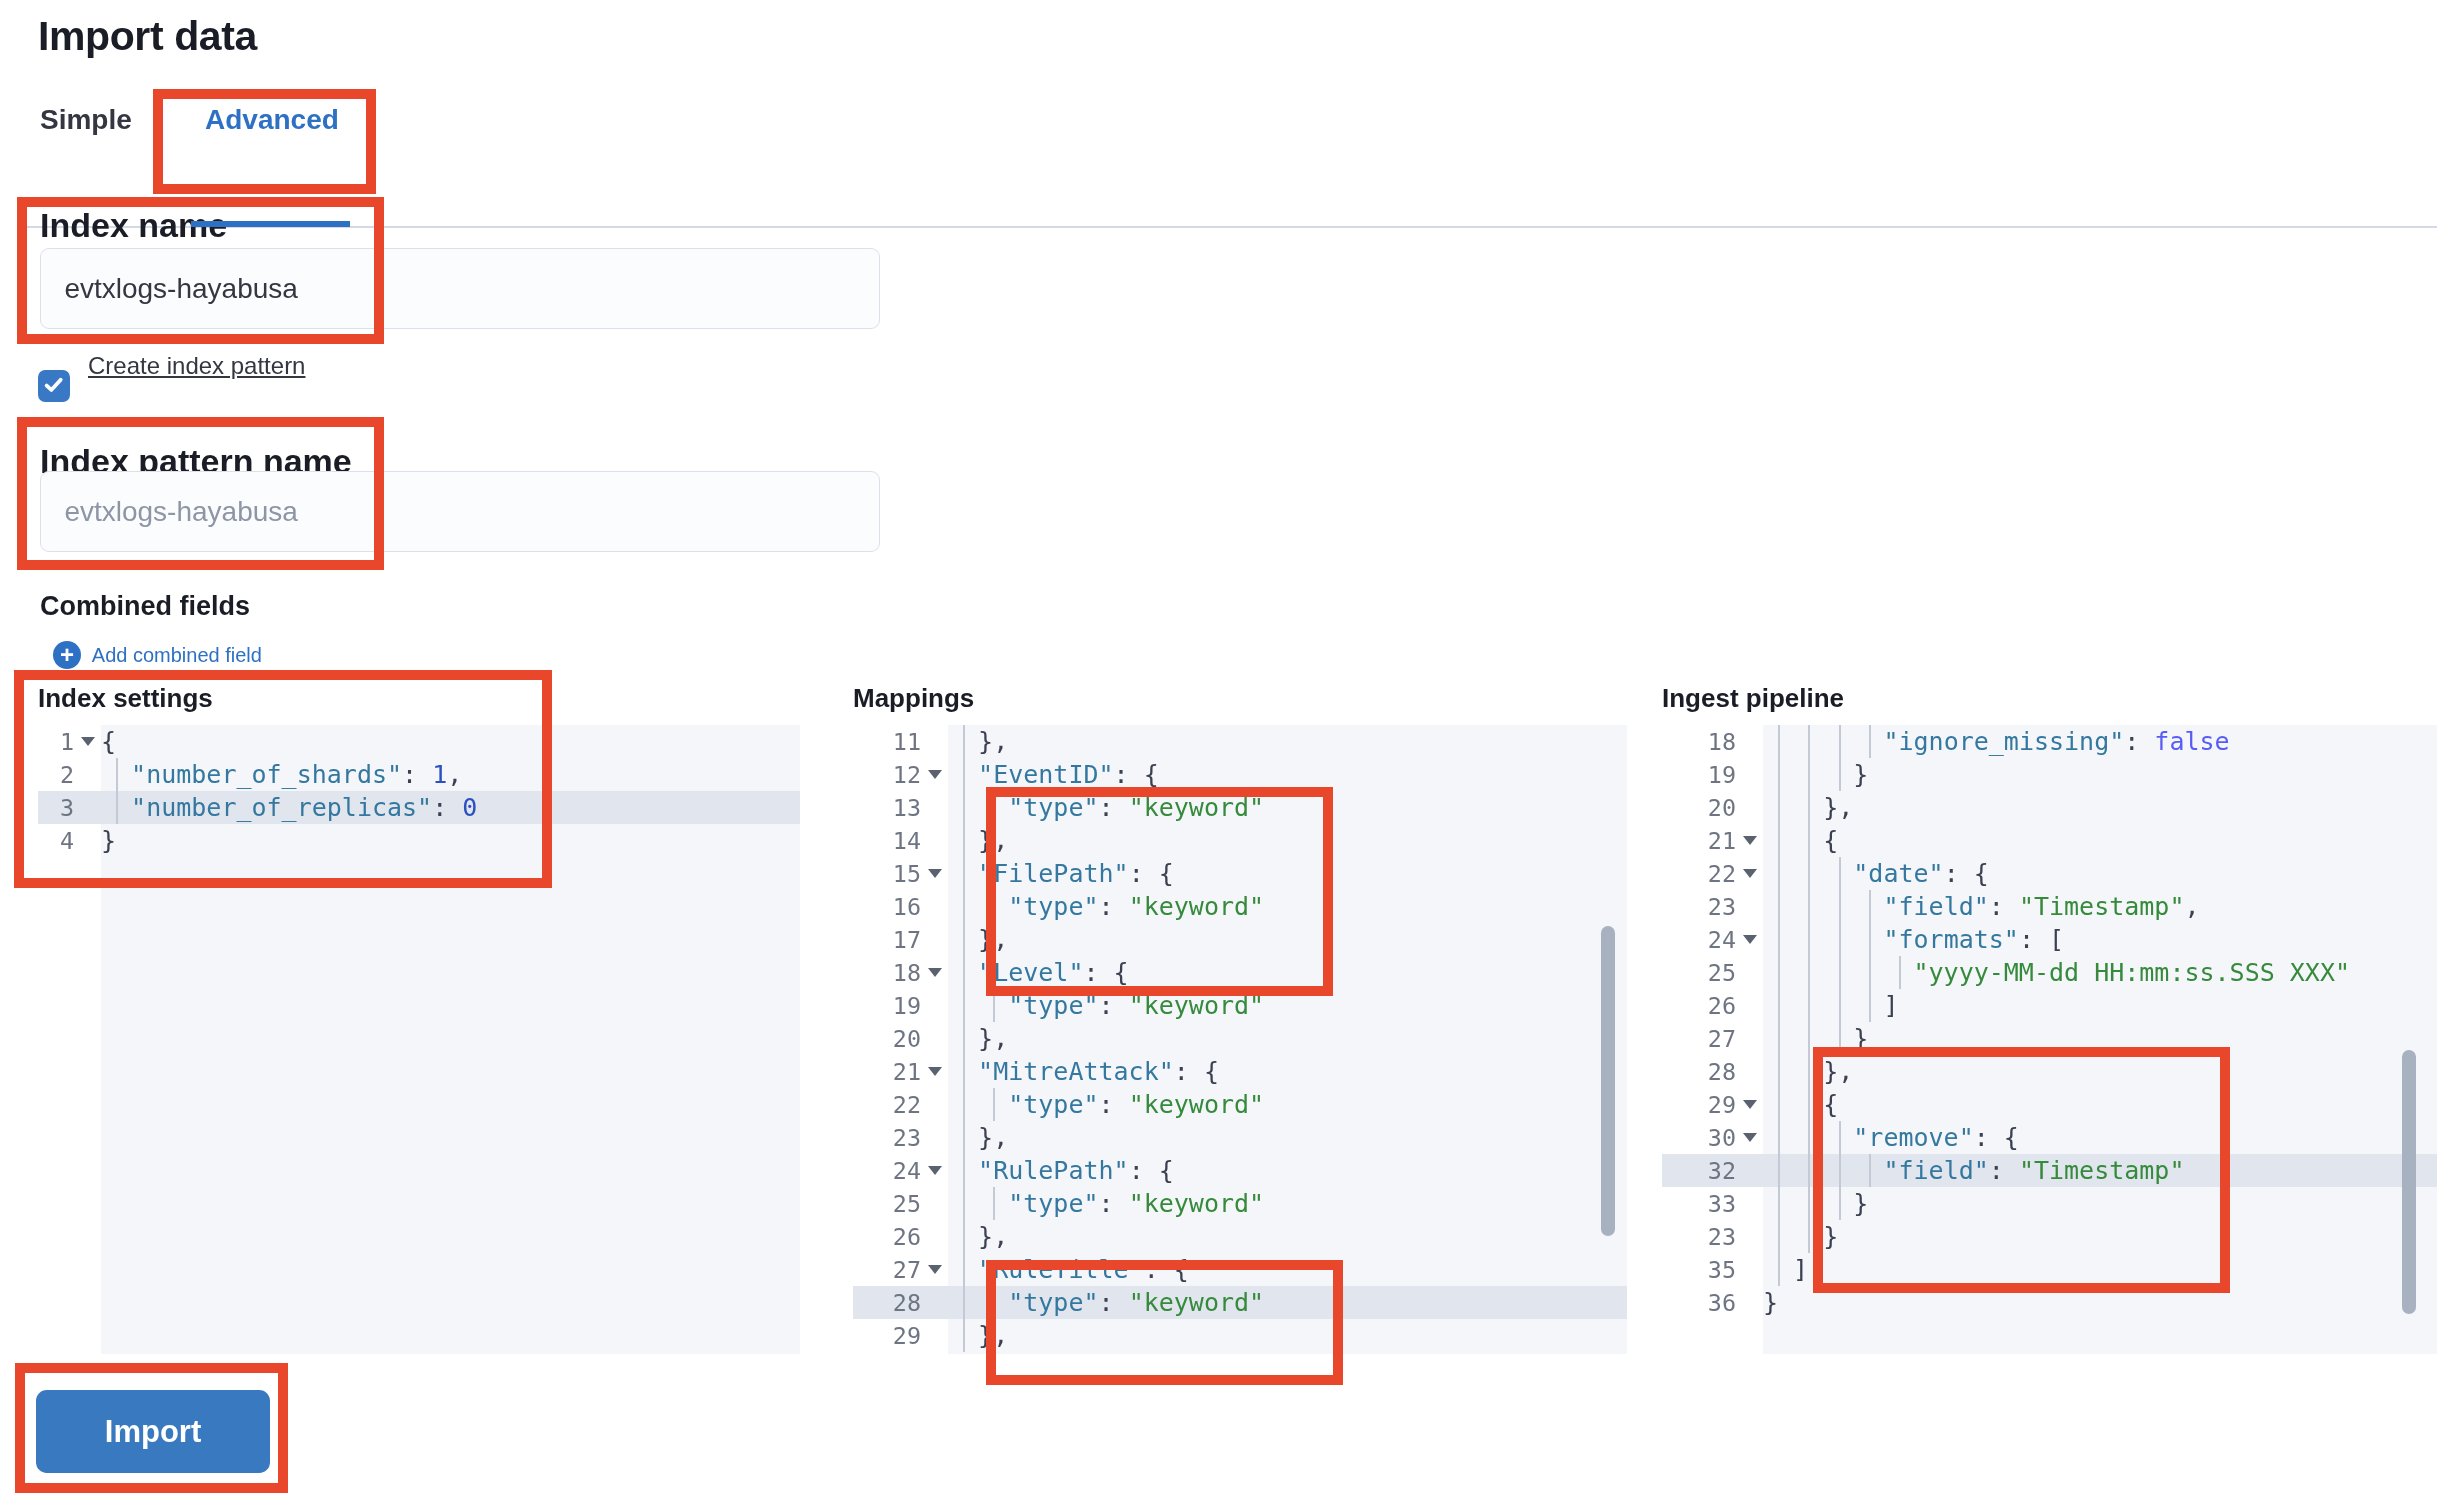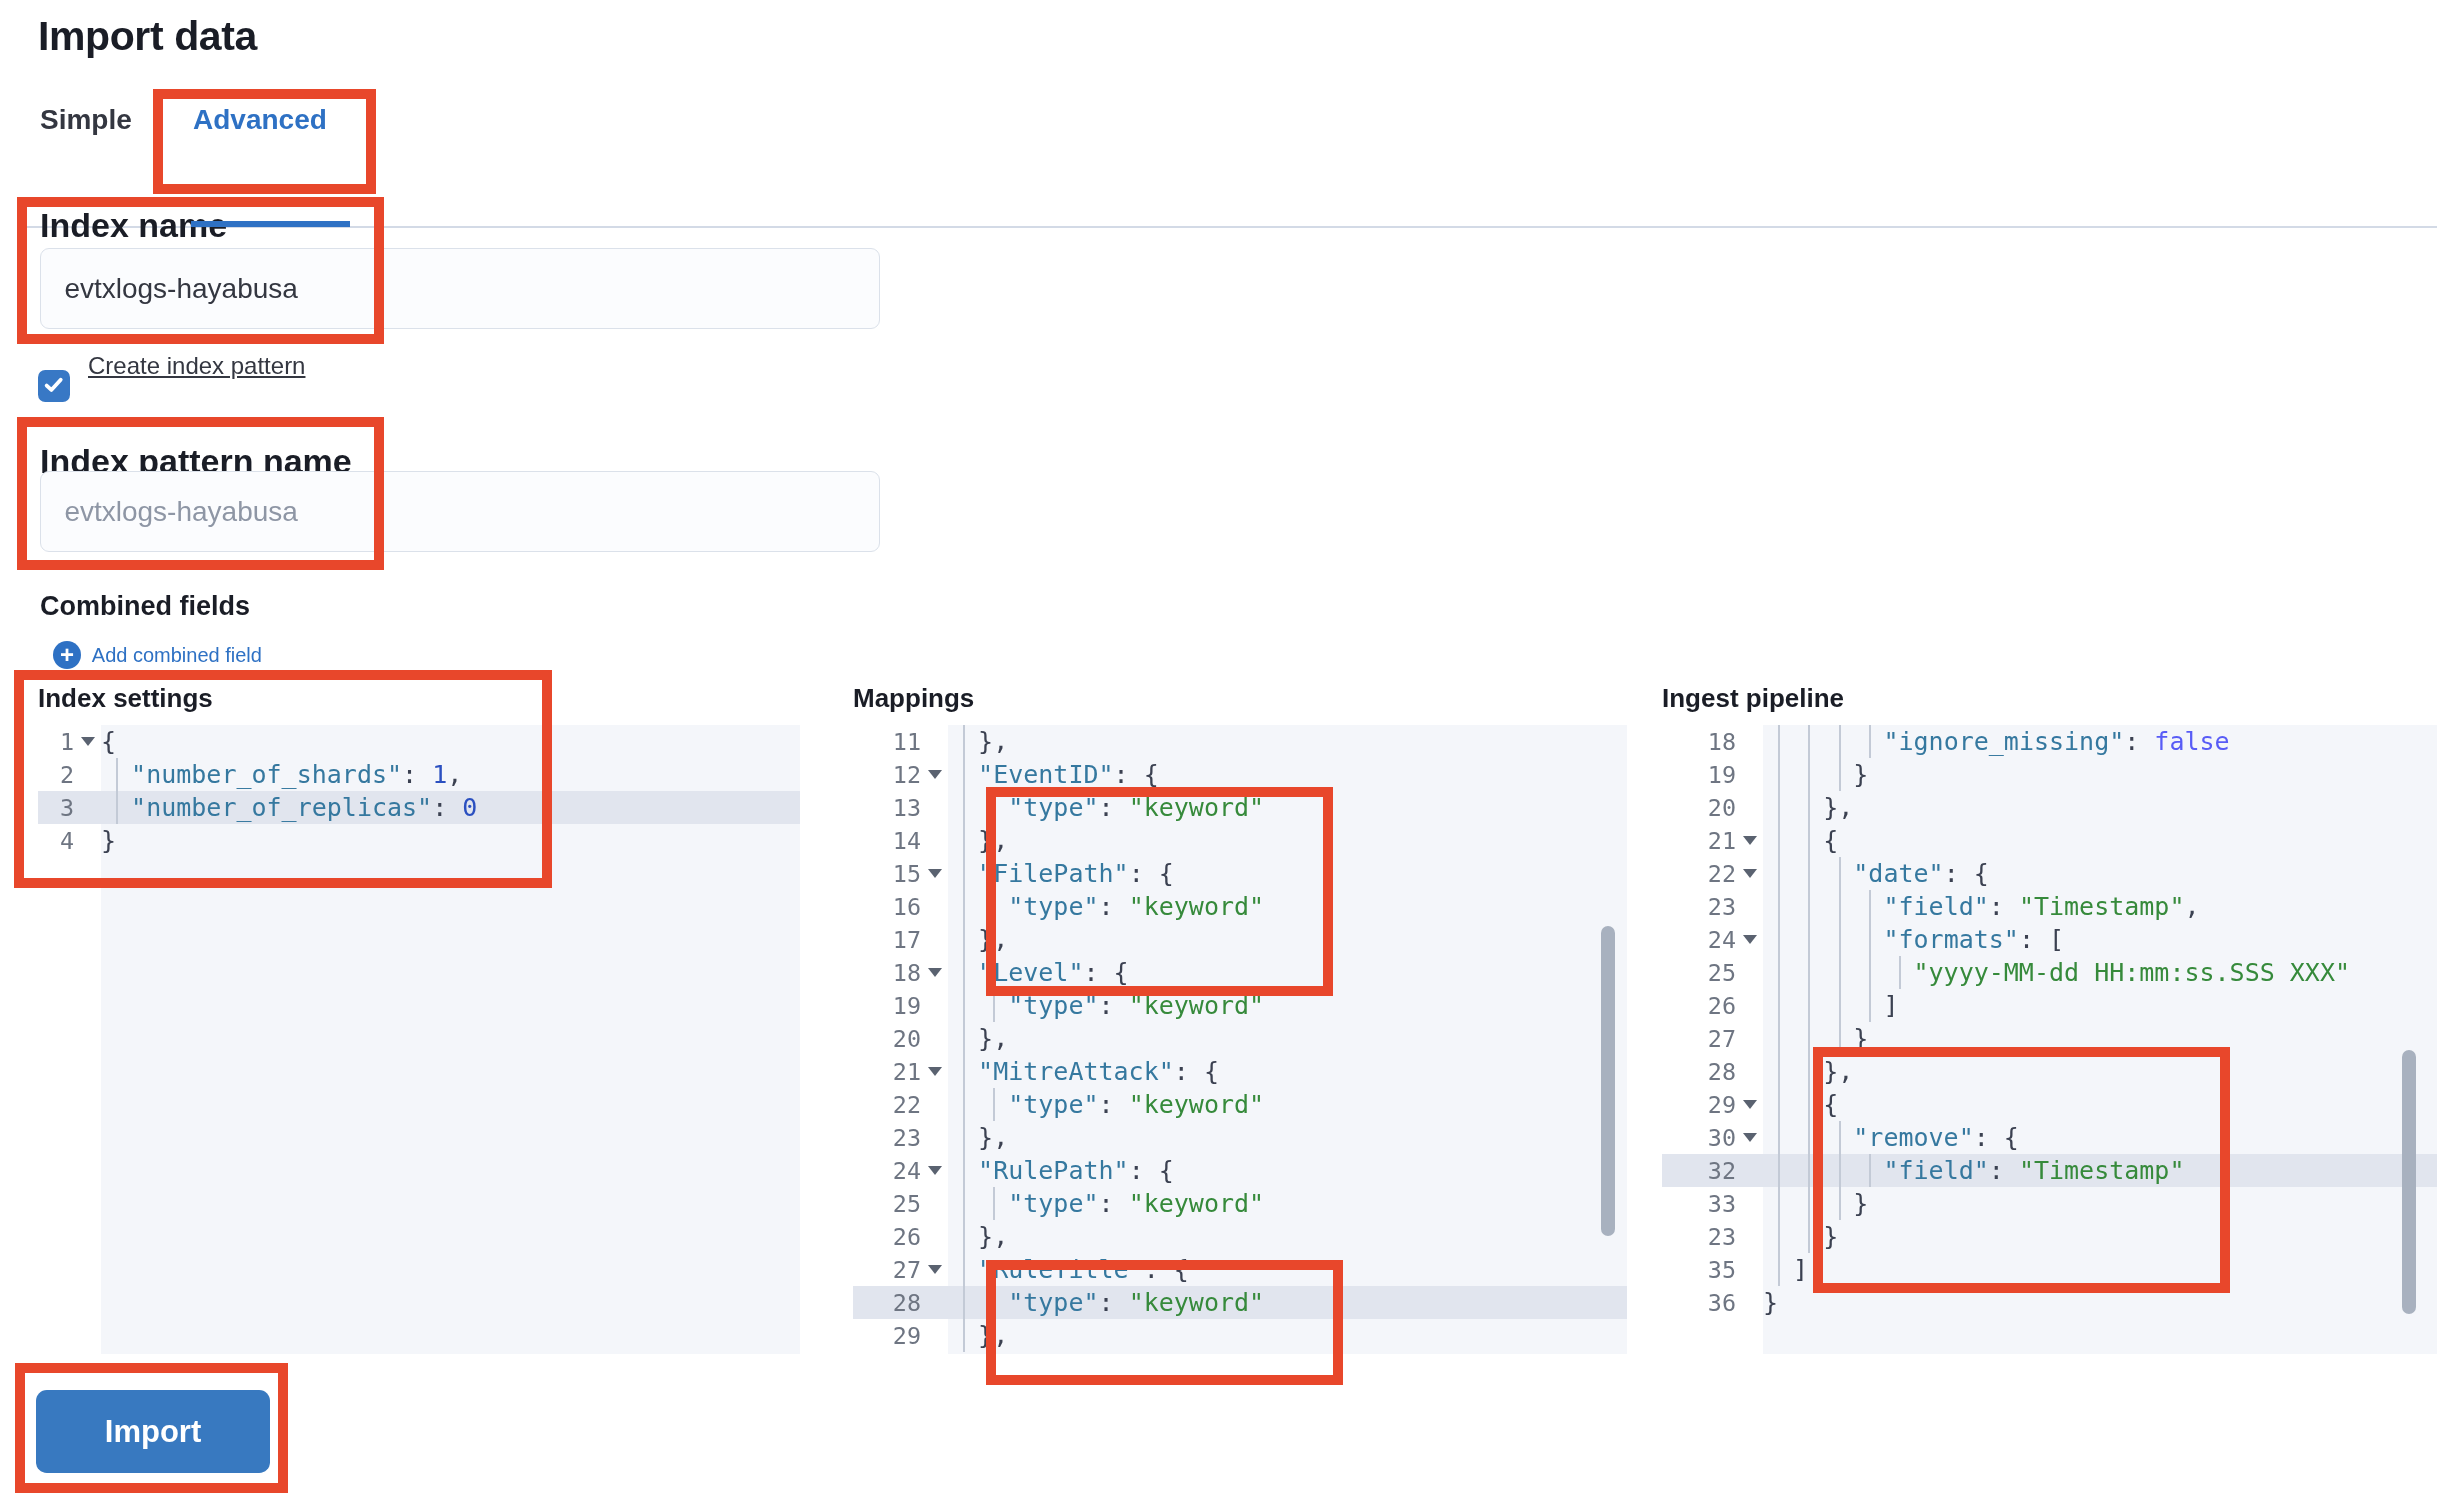--- a/index.html
+++ b/index.html
@@ -23,21 +23,21 @@
     --c-syntax_punct:#3b4151;
   }
   *{box-sizing:border-box;margin:0;padding:0}
   body{background:#fff;font-family:"Liberation Sans",sans-serif;}
   #page{position:relative;width:2438px;height:1508px;background:#fff;overflow:hidden;}
 
   .page-title{position:absolute;left:38px;top:12.6px;font-size:41px;font-weight:700;color:var(--c-text_dark);letter-spacing:-0.4px;}
 
   .tab{position:absolute;top:104px;font-size:28px;font-weight:700;cursor:pointer;}
   .tab-simple{left:40px;color:var(--c-text_body);}
-  .tab-advanced{left:193px;color:var(--c-accent_blue);}
+  .tab-advanced{left:205px;color:var(--c-accent_blue);}
   .tab-underline{position:absolute;left:191px;top:221px;width:159px;height:6.3px;background:var(--c-accent_blue);z-index:2;}
   .tabs-divider{position:absolute;left:21.6px;top:226px;right:0;height:1.8px;background:var(--c-divider);}
 
   .form-label{position:absolute;font-size:34px;font-weight:700;color:var(--c-text_dark);}
   .text-input{position:absolute;left:40px;width:840px;height:81px;border:1.8px solid #dbe1ea;border-radius:9px;
     background:#fbfcfe;font-family:"Liberation Sans",sans-serif;font-size:28px;color:var(--c-text_body);
     padding:0 23.4px;outline:none;}
   .text-input::placeholder{color:var(--c-placeholder);}
 
   .checkbox{position:absolute;left:38px;top:370px;width:32px;height:32px;border-radius:7.2px;background:#3878c5;

